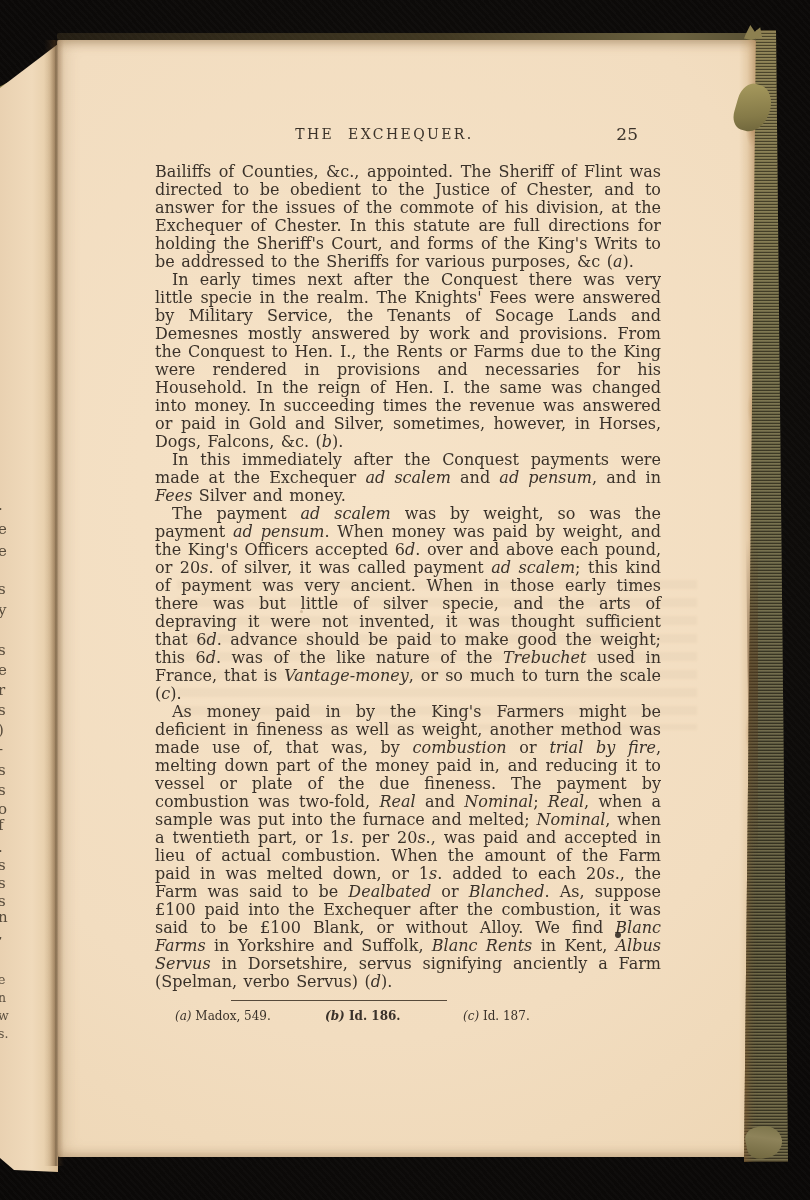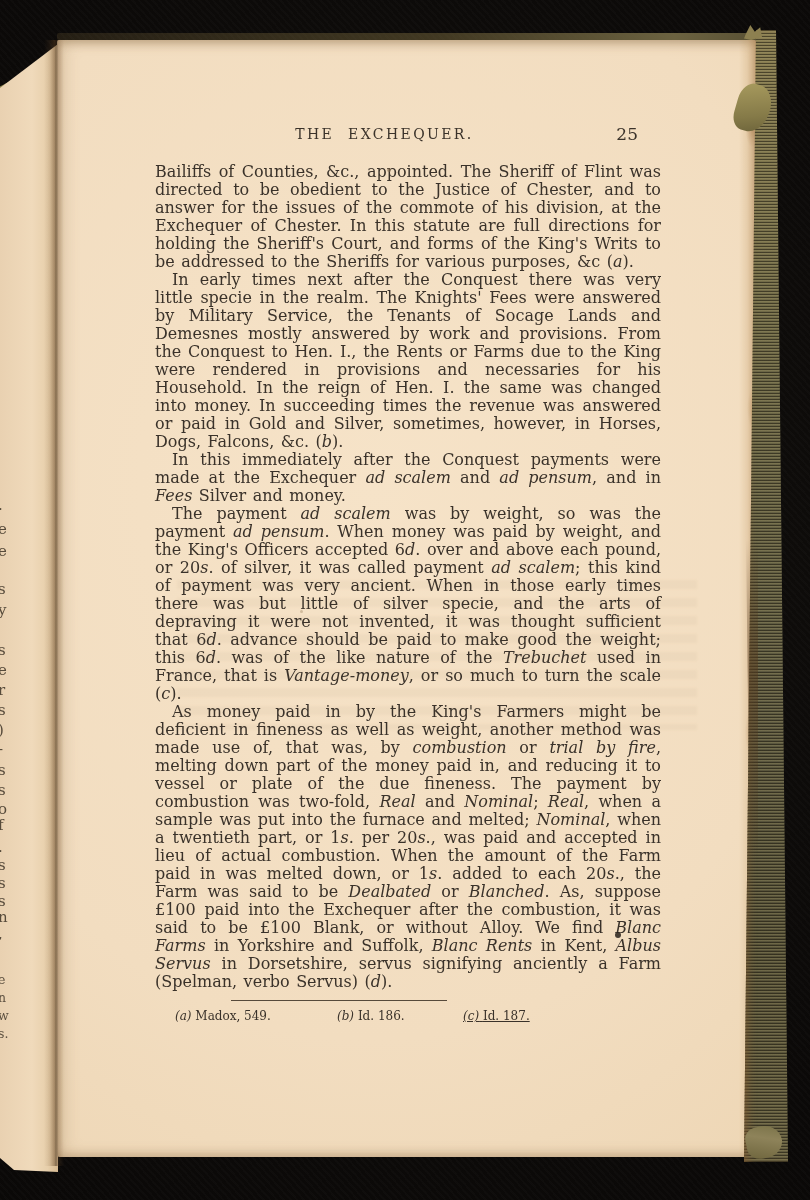--- a/index.html
+++ b/index.html
@@ -177,22 +177,22 @@
           <p class="indent"><span>In this immediately after the Conquest payments were made at the Exchequer </span><span class="i">ad scalem</span><span> and </span><span class="i">ad pensum</span><span>, and in </span><span class="i">Fees</span><span> Silver and money.</span></p>
           <p class="indent"><span>The payment </span><span class="i">ad scalem</span><span> was by weight, so was the payment </span><span class="i">ad pensum</span><span>. When money was paid by weight, and the King's Officers accepted 6</span><span class="i">d</span><span>. over and above each pound, or 20</span><span class="i">s</span><span>. of silver, it was called payment </span><span class="i">ad scalem</span><span>; this kind of payment was very ancient. When in those early times there was but little of silver specie, and the arts of depraving it were not invented, it was thought sufficient that 6</span><span class="i">d</span><span>. advance should be paid to make good the weight; this 6</span><span class="i">d</span><span>. was of the like nature of the </span><span class="i">Trebuchet</span><span> used in France, that is </span><span class="i">Vantage-money</span><span>, or so much to turn the scale (</span><span class="i">c</span><span>).</span></p>
           <p class="indent"><span>As money paid in by the King's Farmers might be deficient in fineness as well as weight, another method was made use of, that was, by </span><span class="i">combustion</span><span> or </span><span class="i">trial by fire</span><span>, melting down part of the money paid in, and reducing it to vessel or plate of the due fineness. The payment by combustion was two-fold, </span><span class="i">Real</span><span> and </span><span class="i">Nominal</span><span>; </span><span class="i">Real</span><span>, when a sample was put into the furnace and melted; </span><span class="i">Nominal</span><span>, when a twentieth part, or 1</span><span class="i">s</span><span>. per 20</span><span class="i">s</span><span>., was paid and accepted in lieu of actual combustion. When the amount of the Farm paid in was melted down, or 1</span><span class="i">s</span><span>. added to each 20</span><span class="i">s</span><span>., the Farm was said to be </span><span class="i">Dealbated</span><span> or </span><span class="i">Blanched</span><span>. As, suppose £100 paid into the Exchequer after the combustion, it was said to be £100 Blank, or without Alloy. We find </span><span class="i">Blanc Farms</span><span> in Yorkshire and Suffolk, </span><span class="i">Blanc Rents</span><span> in Kent, </span><span class="i">Albus Servus</span><span> in Dorsetshire, servus signifying anciently a Farm (Spelman, verbo Servus) (</span><span class="i">d</span><span>).</span></p>
         </div>
 
       <div class="footnotes">
         <div class="fn-rule"></div>
         <div class="fn-row">
 
         <span class="fn" style="left: 60px;"><span class="fn-label">(a)</span> <span class="fn-text">Madox, 549.</span></span>
-            <span class="fn" style="left: 222px;"><span class="fn-label">(b)</span> <span class="fn-text">Id. 186.</span></span>
-            <span class="fn" style="left: 348px; text-decoration: underline;"><span class="fn-label">(c)</span> <span class="fn-text">Id. 187.</span></span>
+            <span class="fn" style="left: 210px; font-weight: bold;"><span class="fn-label">(b)</span> <span class="fn-text">Id. 186.</span></span>
+            <span class="fn" style="left: 348px;"><span class="fn-label">(c)</span> <span class="fn-text">Id. 187.</span></span>
           </div>
       </div>
     </div>
 
     <div class="blemish b1"></div>
     <div class="blemish b2"></div>
     <div class="blemish b3"></div>
     <div class="blemish b4"></div>
   </div>
 

